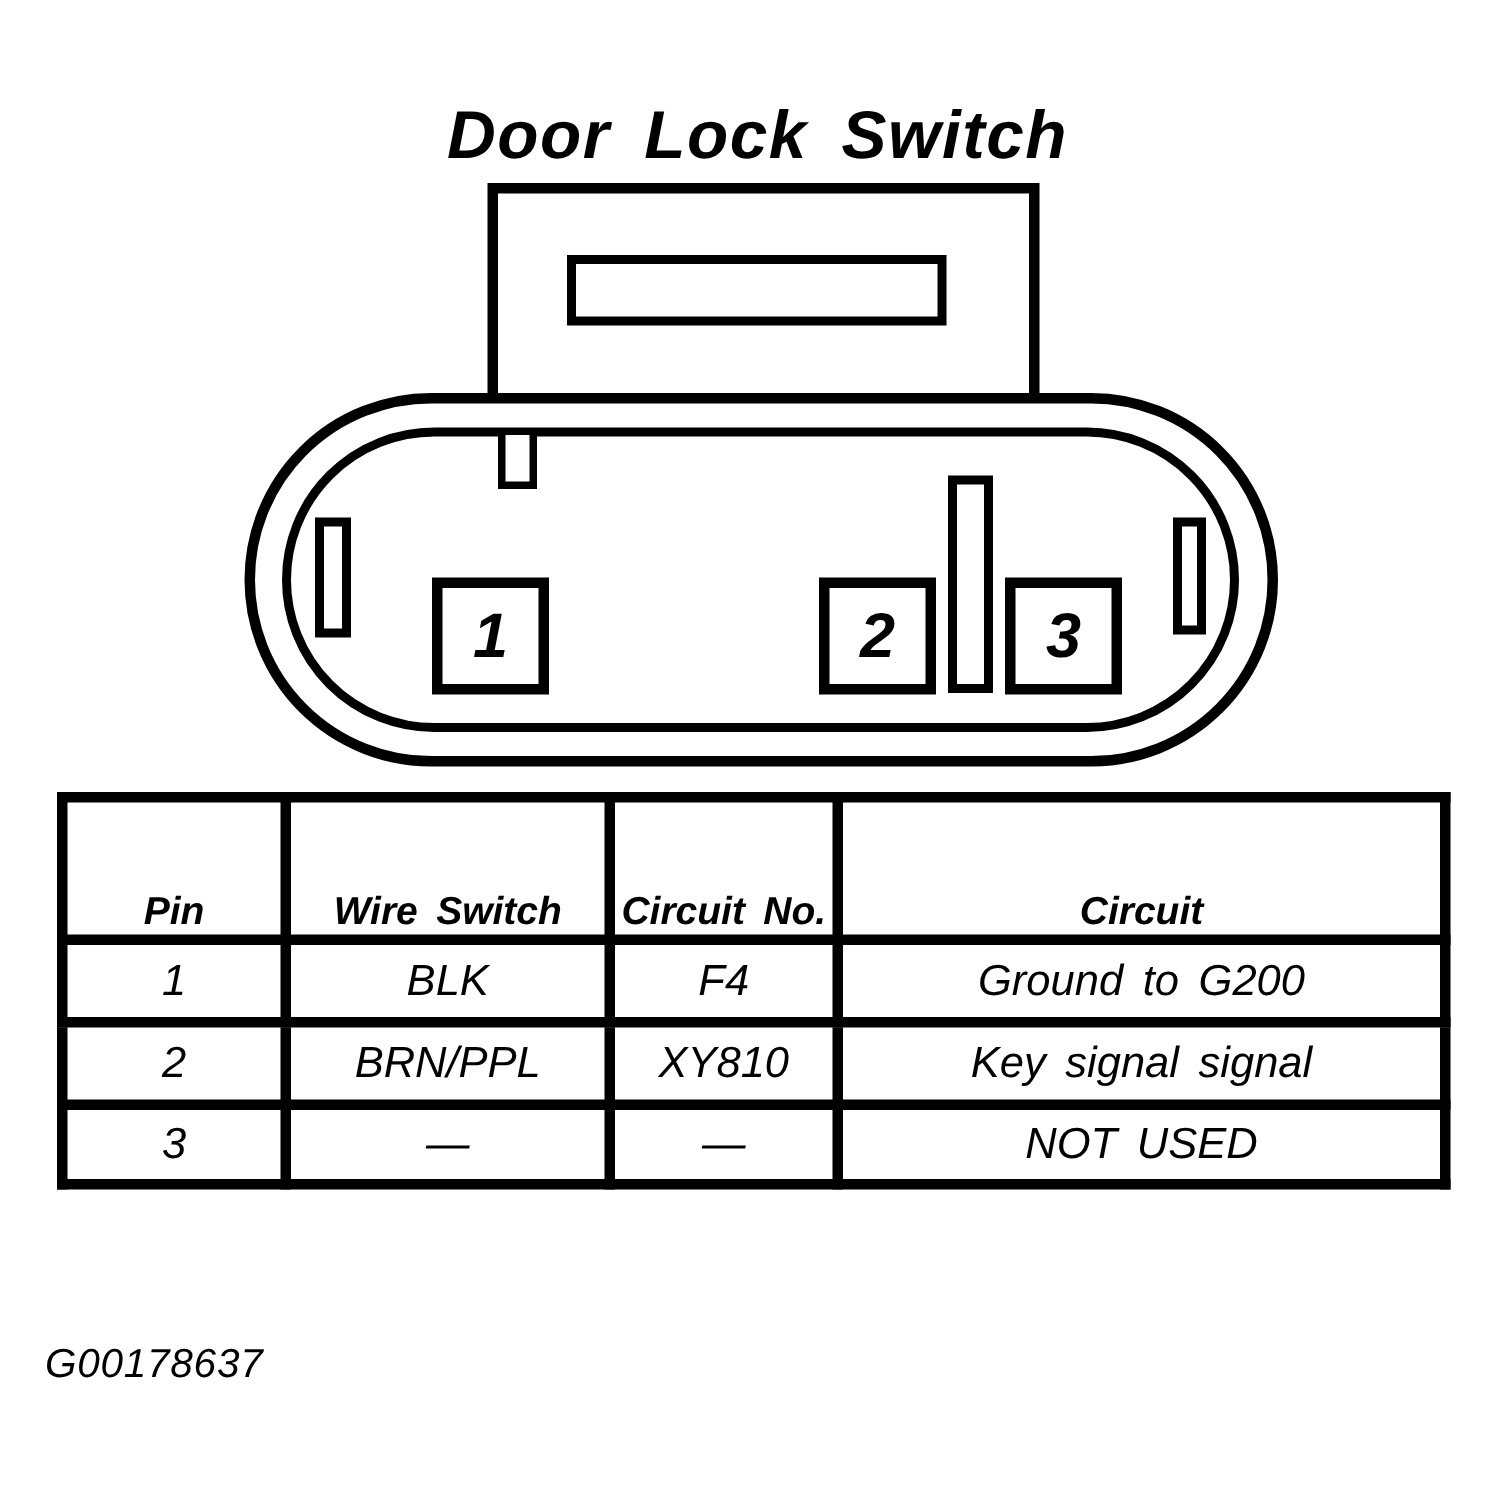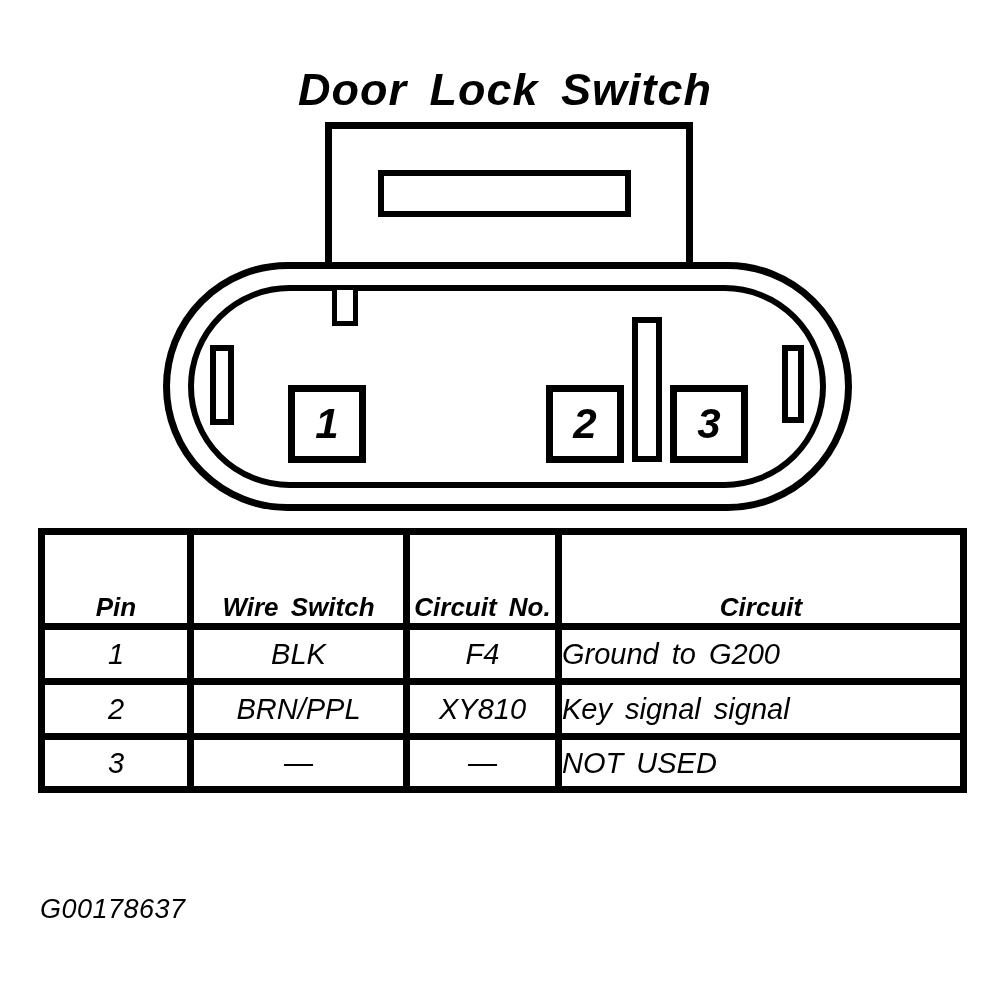--- a/index.html
+++ b/index.html
@@ -131,28 +131,28 @@
     text-align: center; vertical-align: bottom;
     line-height: 1.25;
     padding: 0 6px 9px 6px;
   }
   .data-cell {
     font-size: 29px;
     text-align: center; vertical-align: middle;
   }
   .func-cell {
     font-size: 29px;
-    text-align: left; vertical-align: middle;
+    text-align: center; vertical-align: middle;
     padding-left: 5px;
   }
 
   
   .figure-id {
     position: absolute;
-    left: 40px; top: 894px;
+    left: 30px; top: 894px;
     font-size: 27px;
     letter-spacing: 0.5px;
   }
 </style>
 </head>
 <body>
 
 <div class="page">
 
   <div class="title">Door Lock Switch</div>

